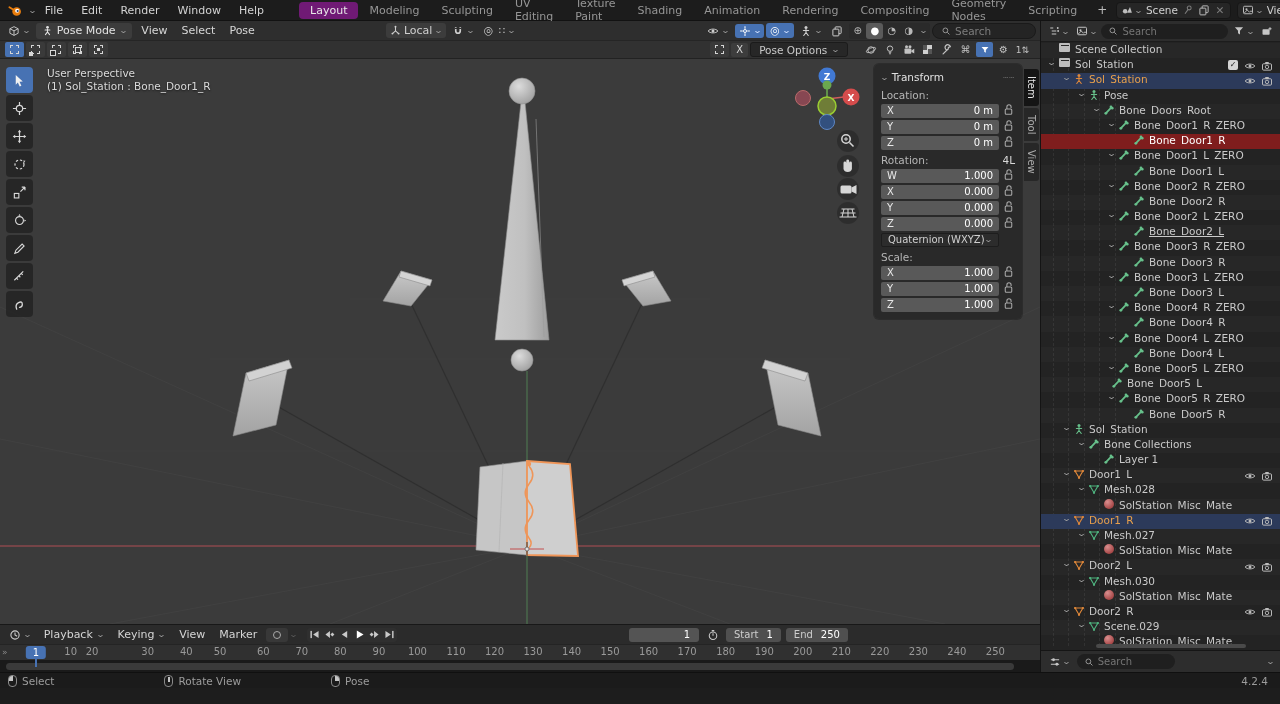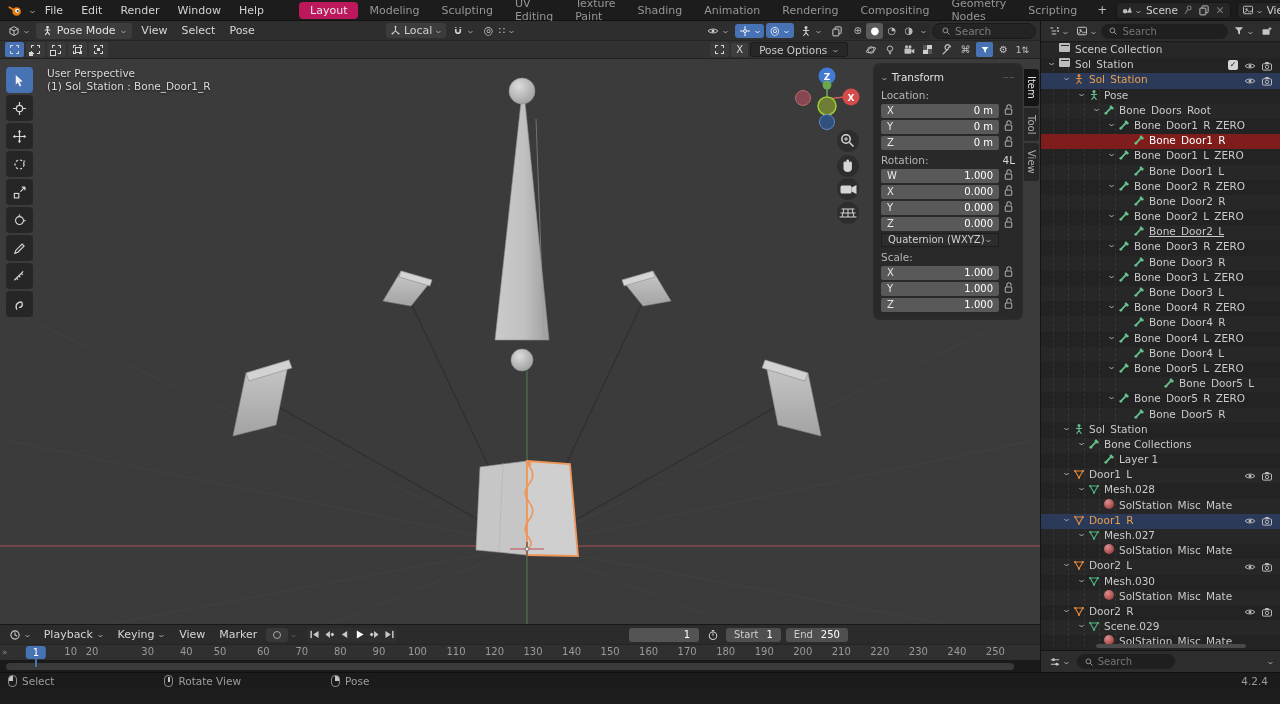--- a/index.html
+++ b/index.html
@@ -13,21 +13,21 @@
   .tl-red{background:#ff5f57}.tl-yellow{background:#febc2e}.tl-green{background:#28c840}
   .win-title{position:absolute;left:0;right:0;text-align:center;font-size:10.5px;color:#a9a9a9;display:flex;justify-content:center;align-items:center;gap:5px;}
   .doc-ic{display:inline-block;width:8px;height:10px;background:#8b8b8b;border-radius:1.5px;}
 
   
   .topbar{height:21px;background:#1c1c1c;display:flex;align-items:center;flex:none;padding:0 6px;border-bottom:1px solid #121212;}
   .blogo{width:15px;height:15px;margin:0 6px 0 2px;flex:none;}
   .tmenu{padding:0 9px;color:#d2d2d2;font-size:11px;cursor:default;}
   .ws-tabs{display:flex;align-items:center;margin-left:26px;}
   .ws-tab{padding:2px 11px;color:#969696;font-size:11px;border-radius:4px;}
-  .ws-tab.active{background:#be185d;color:#e8e8e8;}
+  .ws-tab.active{background:#701a75;color:#e8e8e8;}
   .ws-add{color:#bcbcbc;padding:0 9px;font-size:12px;}
   .tb-right{margin-left:auto;display:flex;gap:6px;align-items:center;}
   .idwidget{display:flex;align-items:center;height:17px;background:#262626;border:1px solid #161616;border-radius:4px;padding:0 4px;gap:4px;font-size:10.5px;color:#d0d0d0;}
   .idwidget .seg{display:flex;align-items:center;gap:2px;}
   .chev{font-size:8px;color:#9a9a9a;transform:scaleX(1.4);}
   .wic{width:12px;height:12px;color:#bdbdbd;}
   .wic.dim{color:#7c7c7c}
 
   
   .body-row{display:flex;height:651px;flex:none;}
@@ -1118,21 +1118,21 @@
           </div>
           <div class="orow" style="padding-left: 64px;">
             <span class="ochev">⌄</span>
             <span style="display:flex">
               <svg class="oic grn" viewBox="0 0 16 16">
                 <use href="#s-bone"></use>
               </svg>
             </span>
             <span class="olabel">Bone_Door5_L_ZERO</span>
           </div>
-          <div class="orow" style="padding-left: 109px;">
+          <div class="orow" style="padding-left: 57px;">
             <span class="ochev"></span>
             <span style="display:flex">
               <svg class="oic grn" viewBox="0 0 16 16">
                 <use href="#s-bone"></use>
               </svg>
             </span>
             <span class="olabel">Bone_Door5_L</span>
           </div>
           <div class="orow" style="padding-left: 64px;">
             <span class="ochev">⌄</span>

